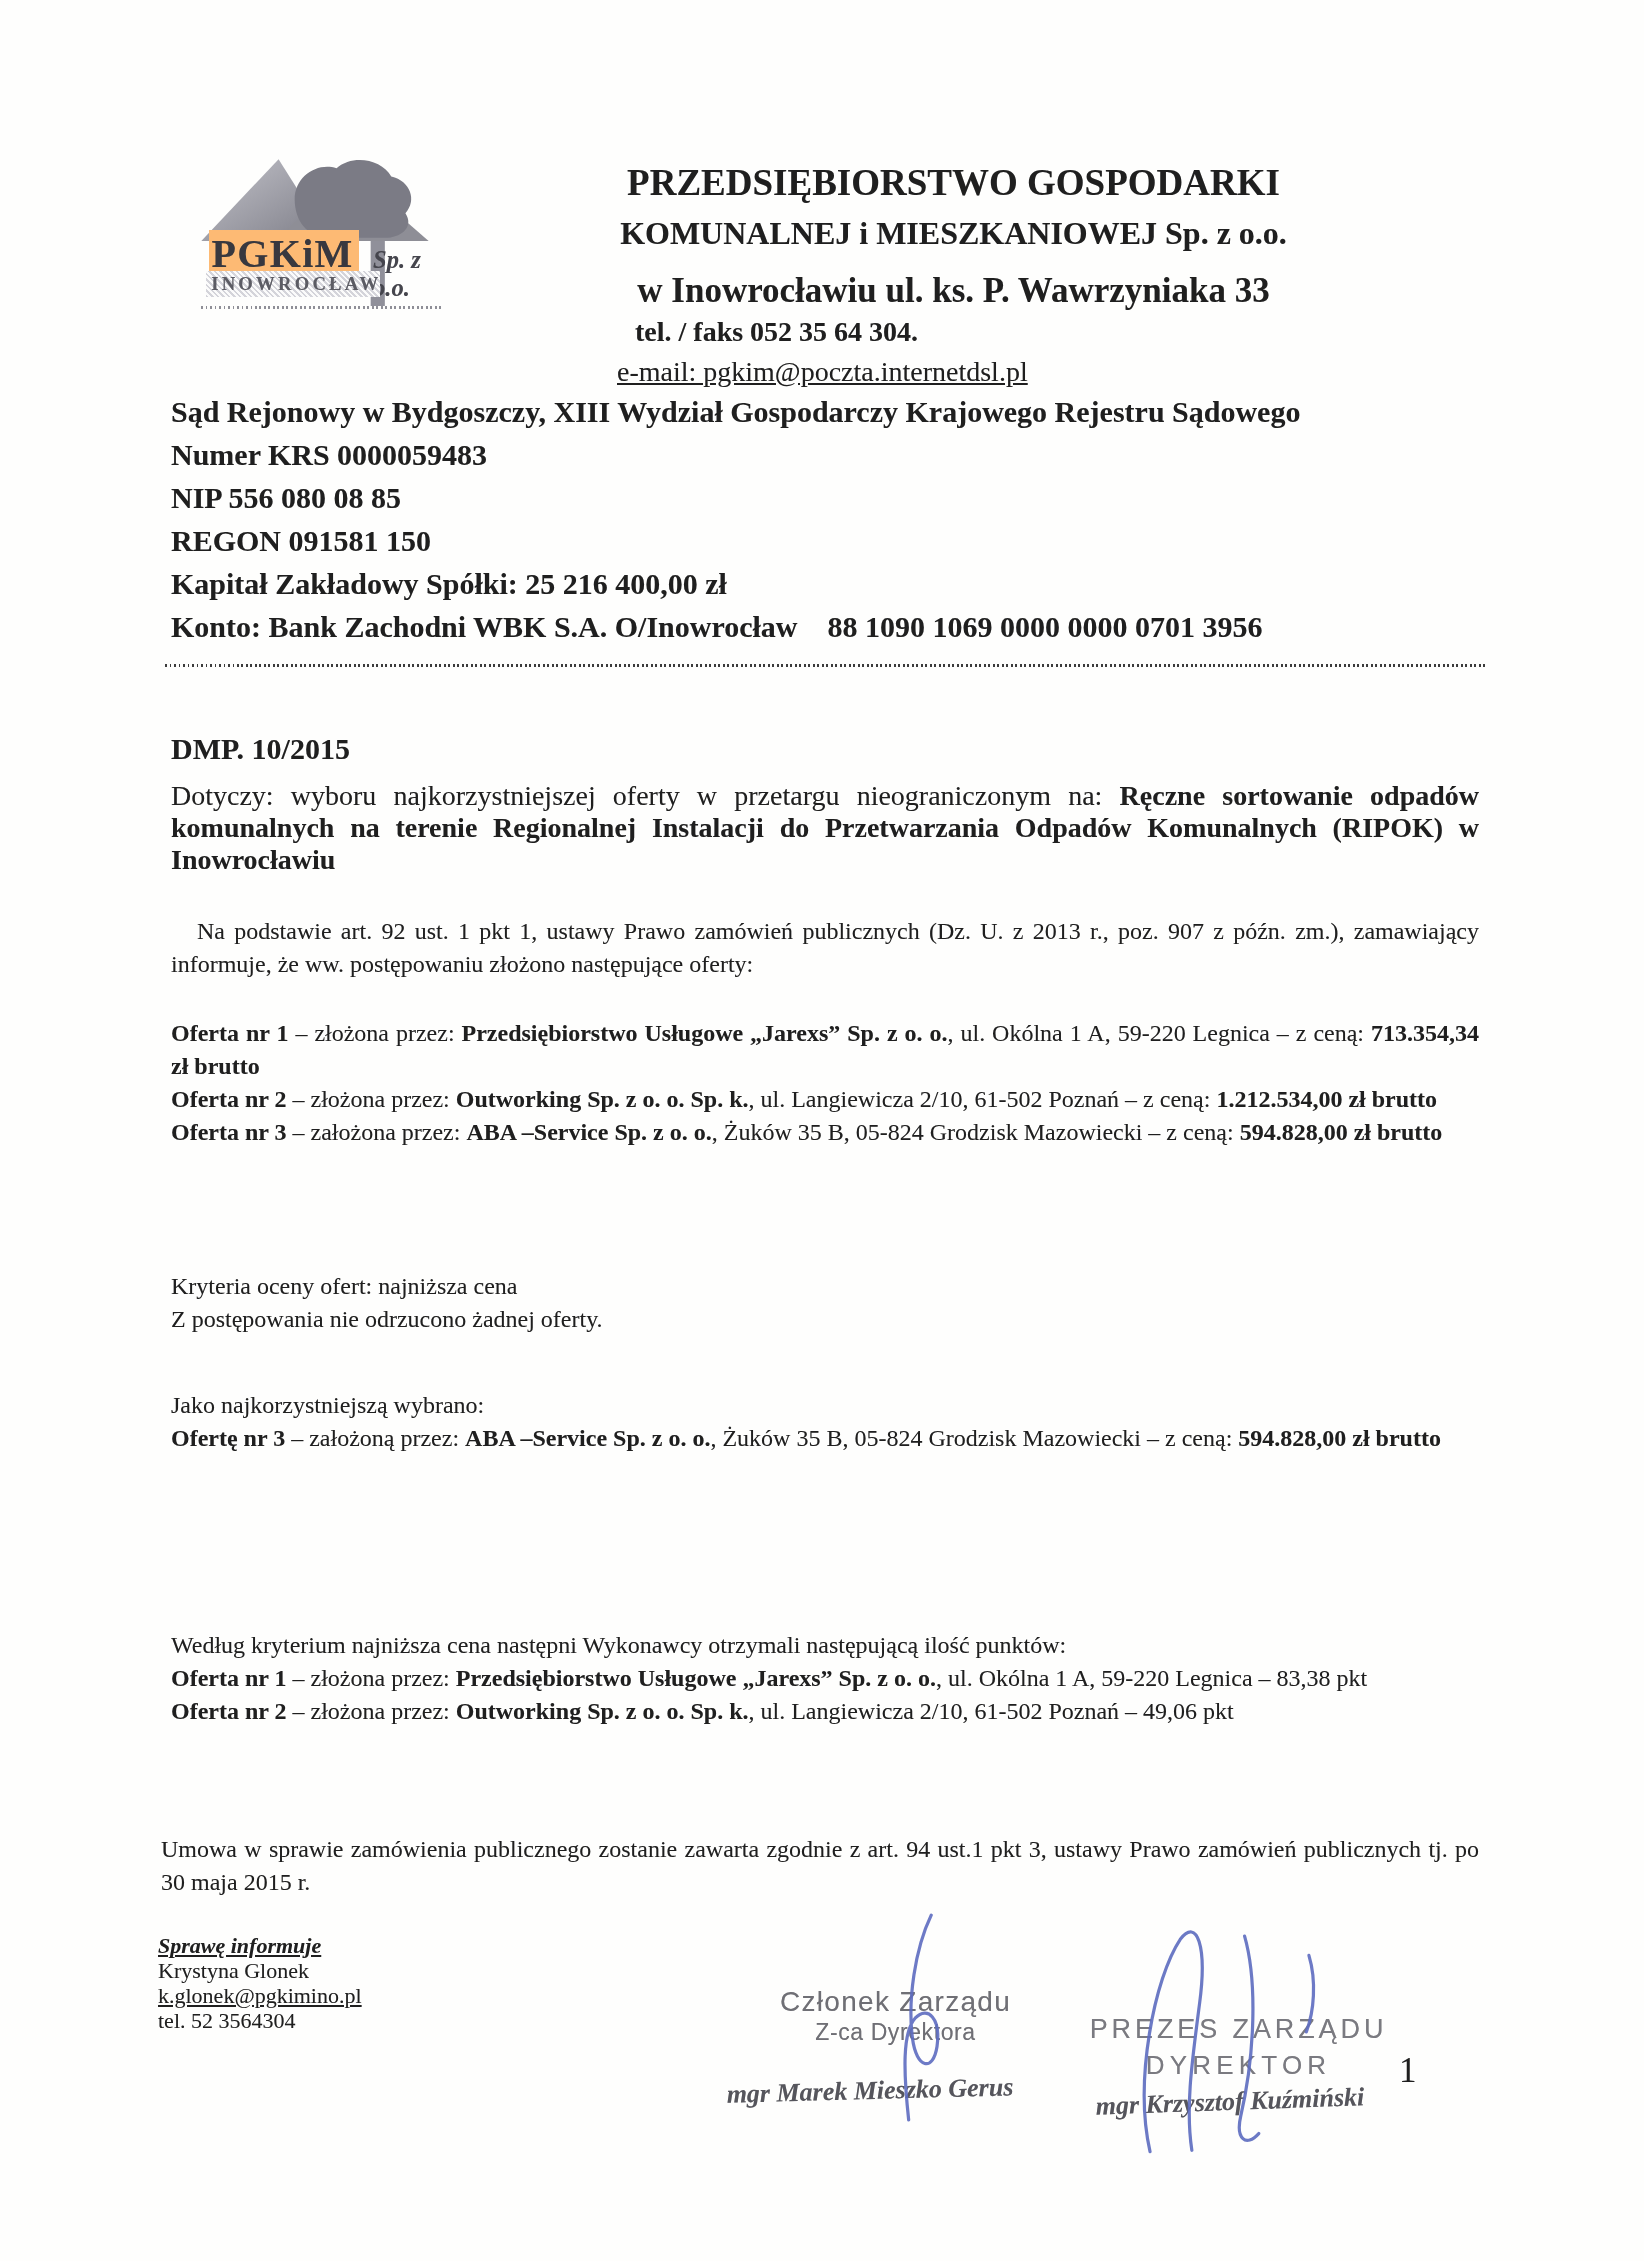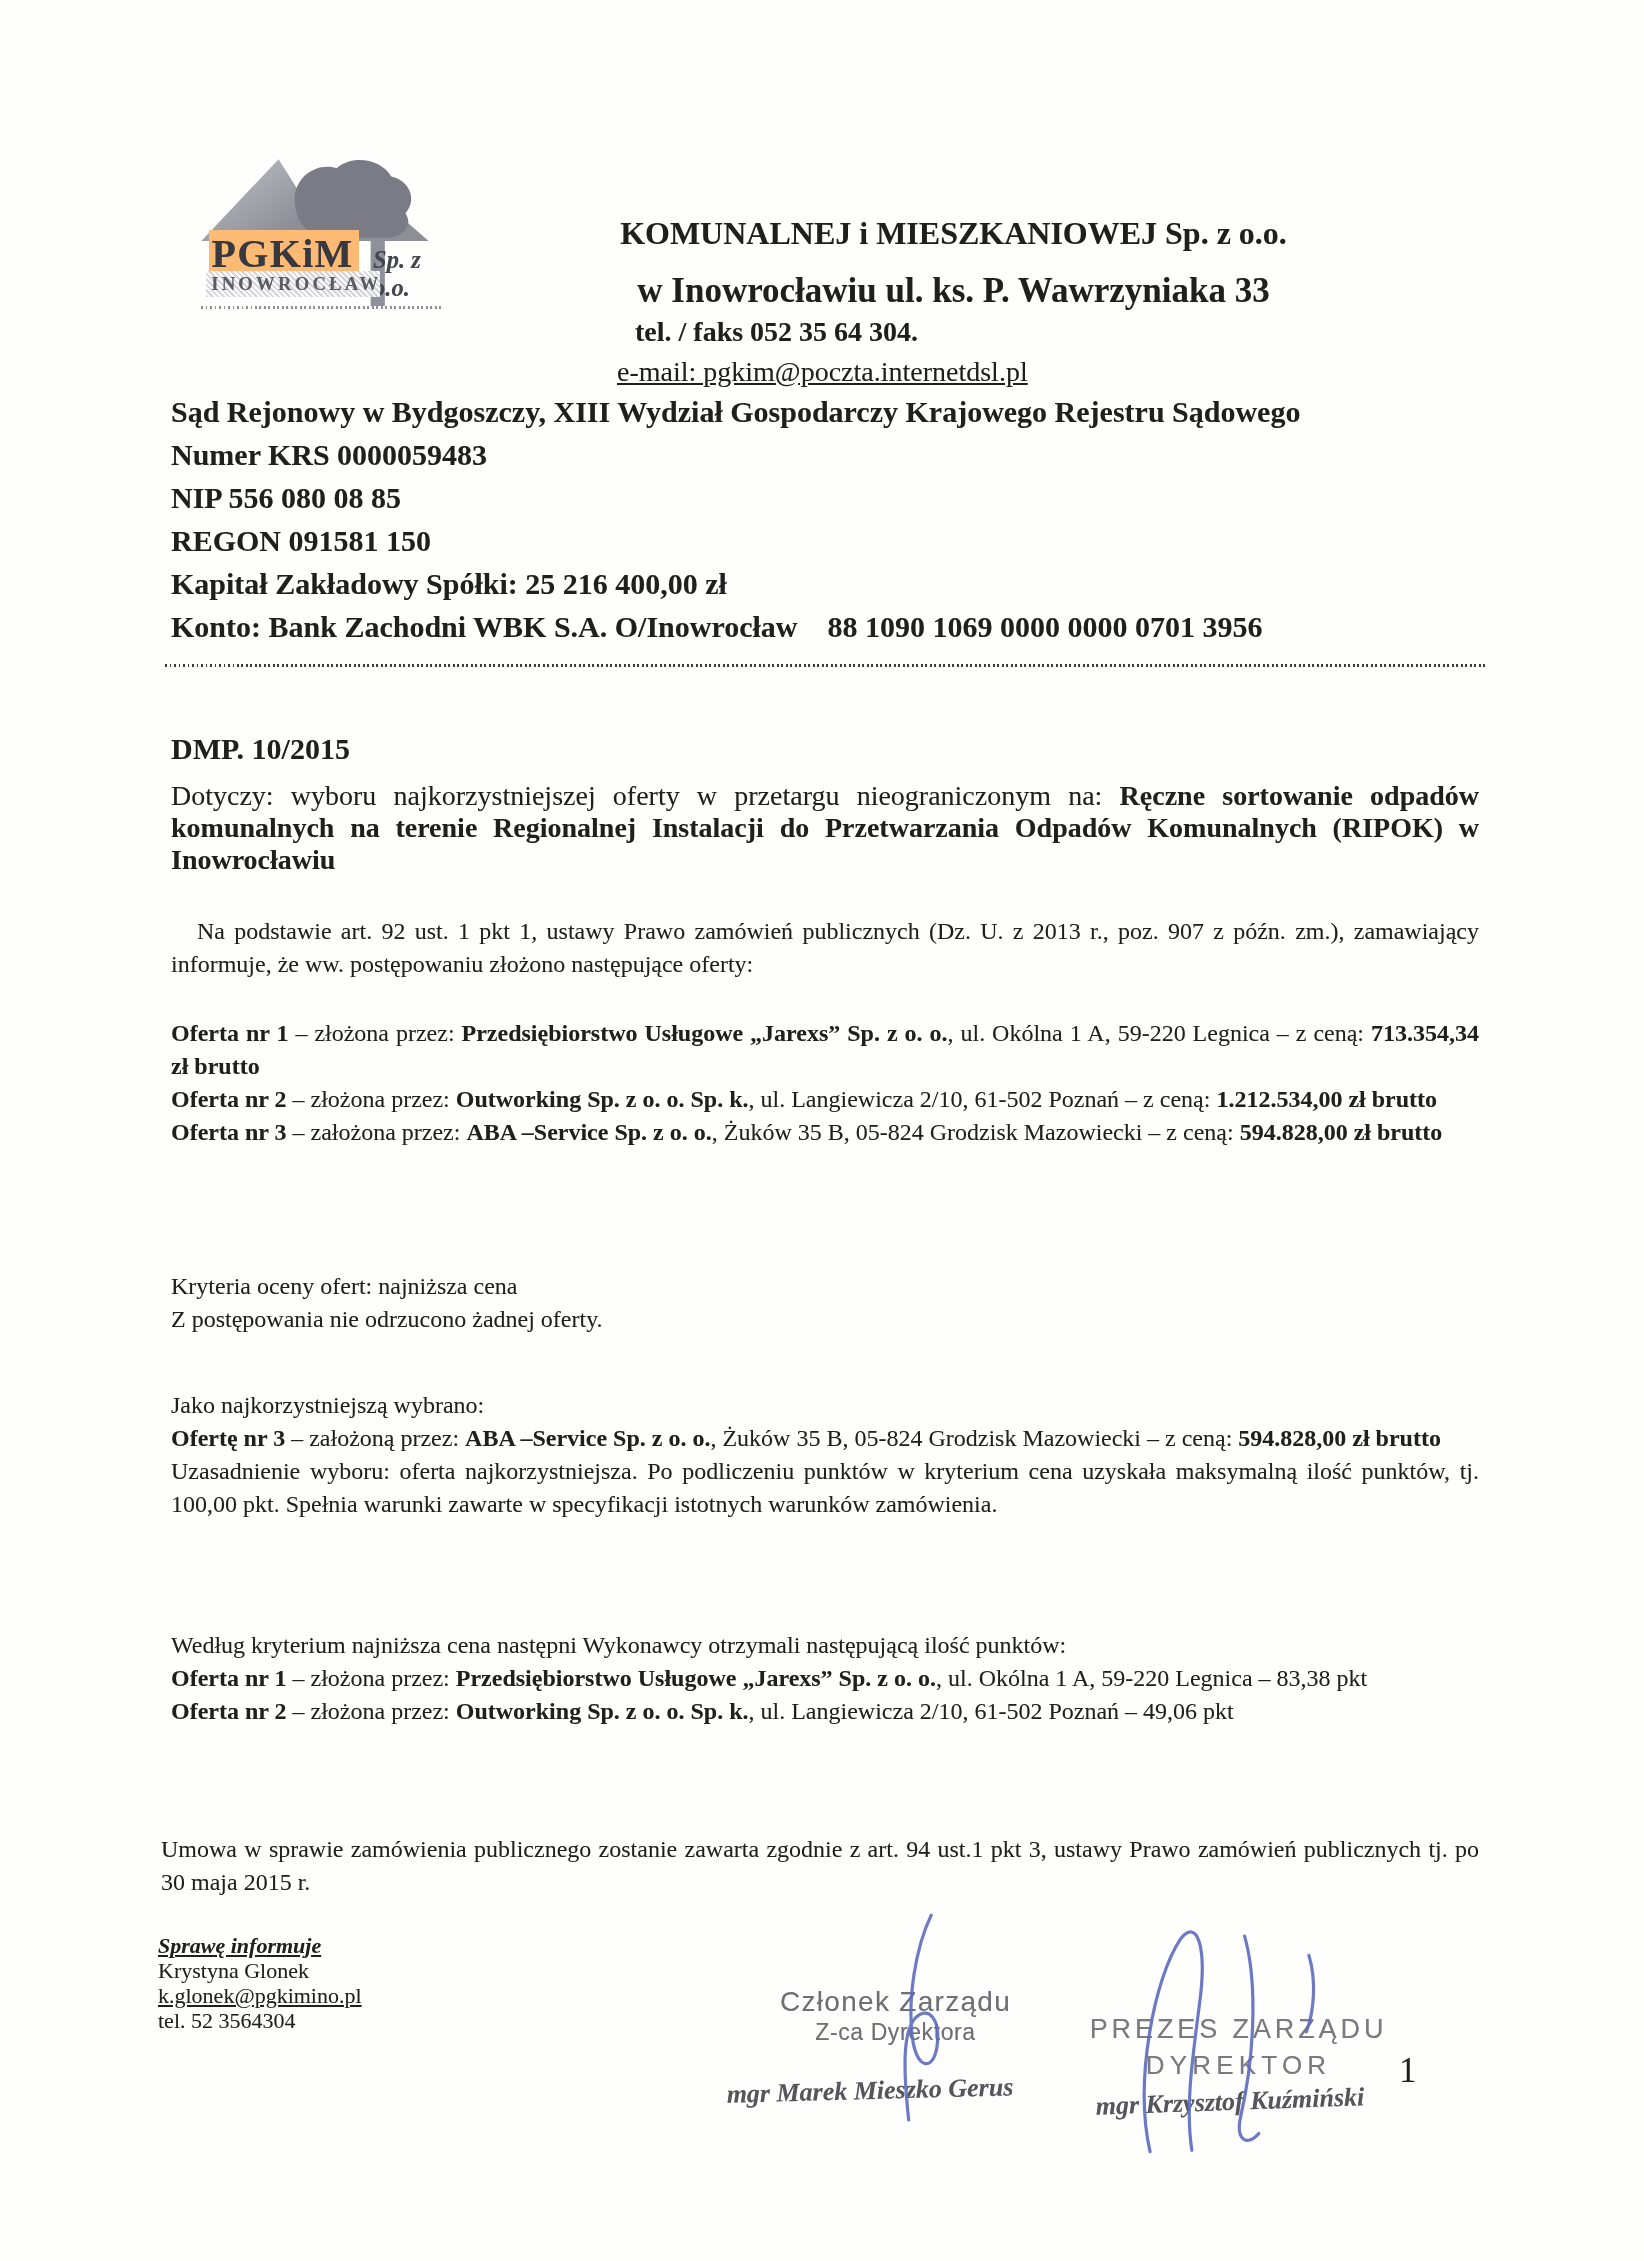--- a/index.html
+++ b/index.html
@@ -85,20 +85,21 @@
       <polygon points="5,135 125,8 205,135" fill="url(#mg)"></polygon>
       <polygon points="120,135 235,28 358,135" fill="#8e8e96"></polygon>
       <path d="M150,70 C150,35 185,12 215,22 C240,0 285,8 300,35 C330,42 340,72 322,92 C335,112 318,128 295,130 L200,130 C170,128 150,105 150,70 Z" fill="#7b7b85"></path>
     </svg>
     <div class="logo-name">PGKiM</div>
     <div class="logo-sp">Sp. z o.o.</div>
     <div class="logo-band">INOWROCŁAW</div>
     <div class="logo-dots"></div>
   </div>
 
+  <div class="hline h1">PRZEDSIĘBIORSTWO GOSPODARKI</div>
   <div class="hline h2">KOMUNALNEJ i MIESZKANIOWEJ Sp. z o.o.</div>
   <div class="hline h3">w Inowrocławiu ul. ks. P. Wawrzyniaka 33</div>
   <div class="phone">tel. / faks 052 35 64 304.</div>
   <div class="email">e-mail: pgkim@poczta.internetdsl.pl</div>
 
   <div class="registry">
     <div>Sąd Rejonowy w Bydgoszczy, XIII Wydział Gospodarczy Krajowego Rejestru Sądowego</div>
     <div>Numer KRS 0000059483</div>
     <div>NIP 556 080 08 85</div>
     <div>REGON 091581 150</div>
@@ -121,21 +122,20 @@
   </div>
 
   <div class="para criteria">
     <p>Kryteria oceny ofert: najniższa cena</p>
     <p>Z postępowania nie odrzucono żadnej oferty.</p>
   </div>
 
   <div class="para selection">
     <p>Jako najkorzystniejszą wybrano:</p>
     <p><b>Ofertę nr 3</b><span> – założoną przez: </span><b>ABA –Service Sp. z o. o.</b><span>, Żuków 35 B, 05-824 Grodzisk Mazowiecki – z ceną: </span><b>594.828,00 zł brutto</b></p>
-    <p>Uzasadnienie wyboru: oferta najkorzystniejsza. Po podliczeniu punktów w kryterium cena uzyskała maksymalną ilość punktów, tj. 100,00 pkt. Spełnia warunki zawarte w specyfikacji istotnych warunków zamówienia.</p>
   </div>
 
   <div class="para scoring">
     <p>Według kryterium najniższa cena następni Wykonawcy otrzymali następującą ilość punktów:</p>
     <p><b>Oferta nr 1</b><span> – złożona przez: </span><b>Przedsiębiorstwo Usługowe „Jarexs” Sp. z o. o.</b><span>, ul. Okólna 1 A, 59-220 Legnica – 83,38 pkt</span></p>
     <p><b>Oferta nr 2</b><span> – złożona przez: </span><b>Outworking Sp. z o. o. Sp. k.</b><span>, ul. Langiewicza 2/10, 61-502 Poznań – 49,06 pkt</span></p>
   </div>
 
   <div class="para contract">Umowa w sprawie zamówienia publicznego zostanie zawarta zgodnie z art. 94 ust.1 pkt 3, ustawy Prawo zamówień publicznych tj. po 30 maja 2015 r.</div>
 

